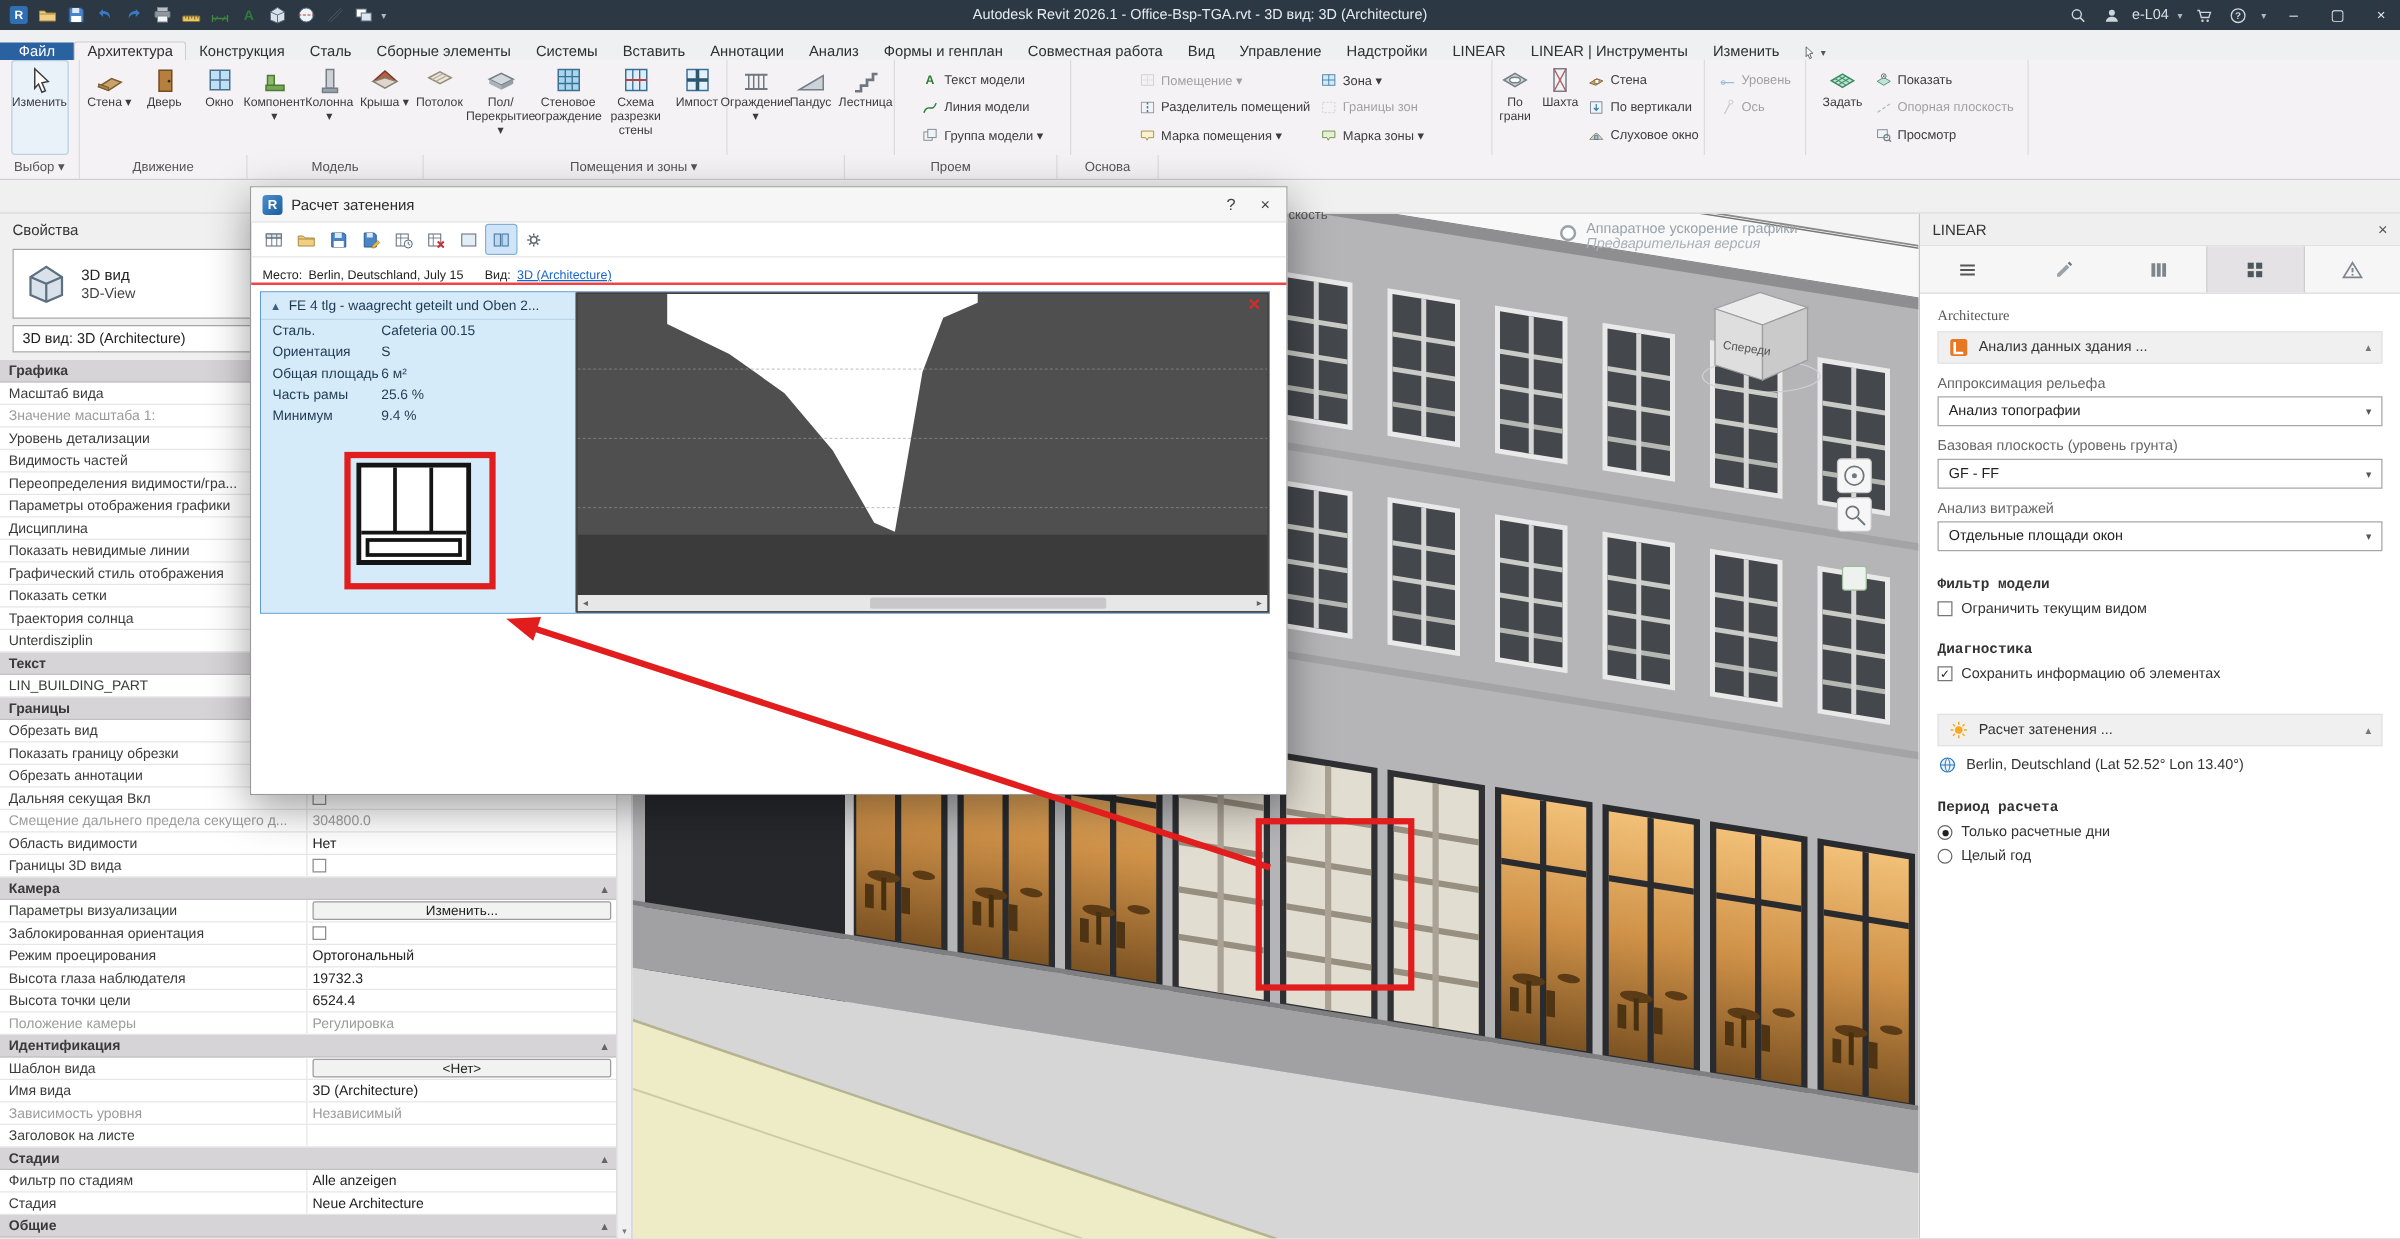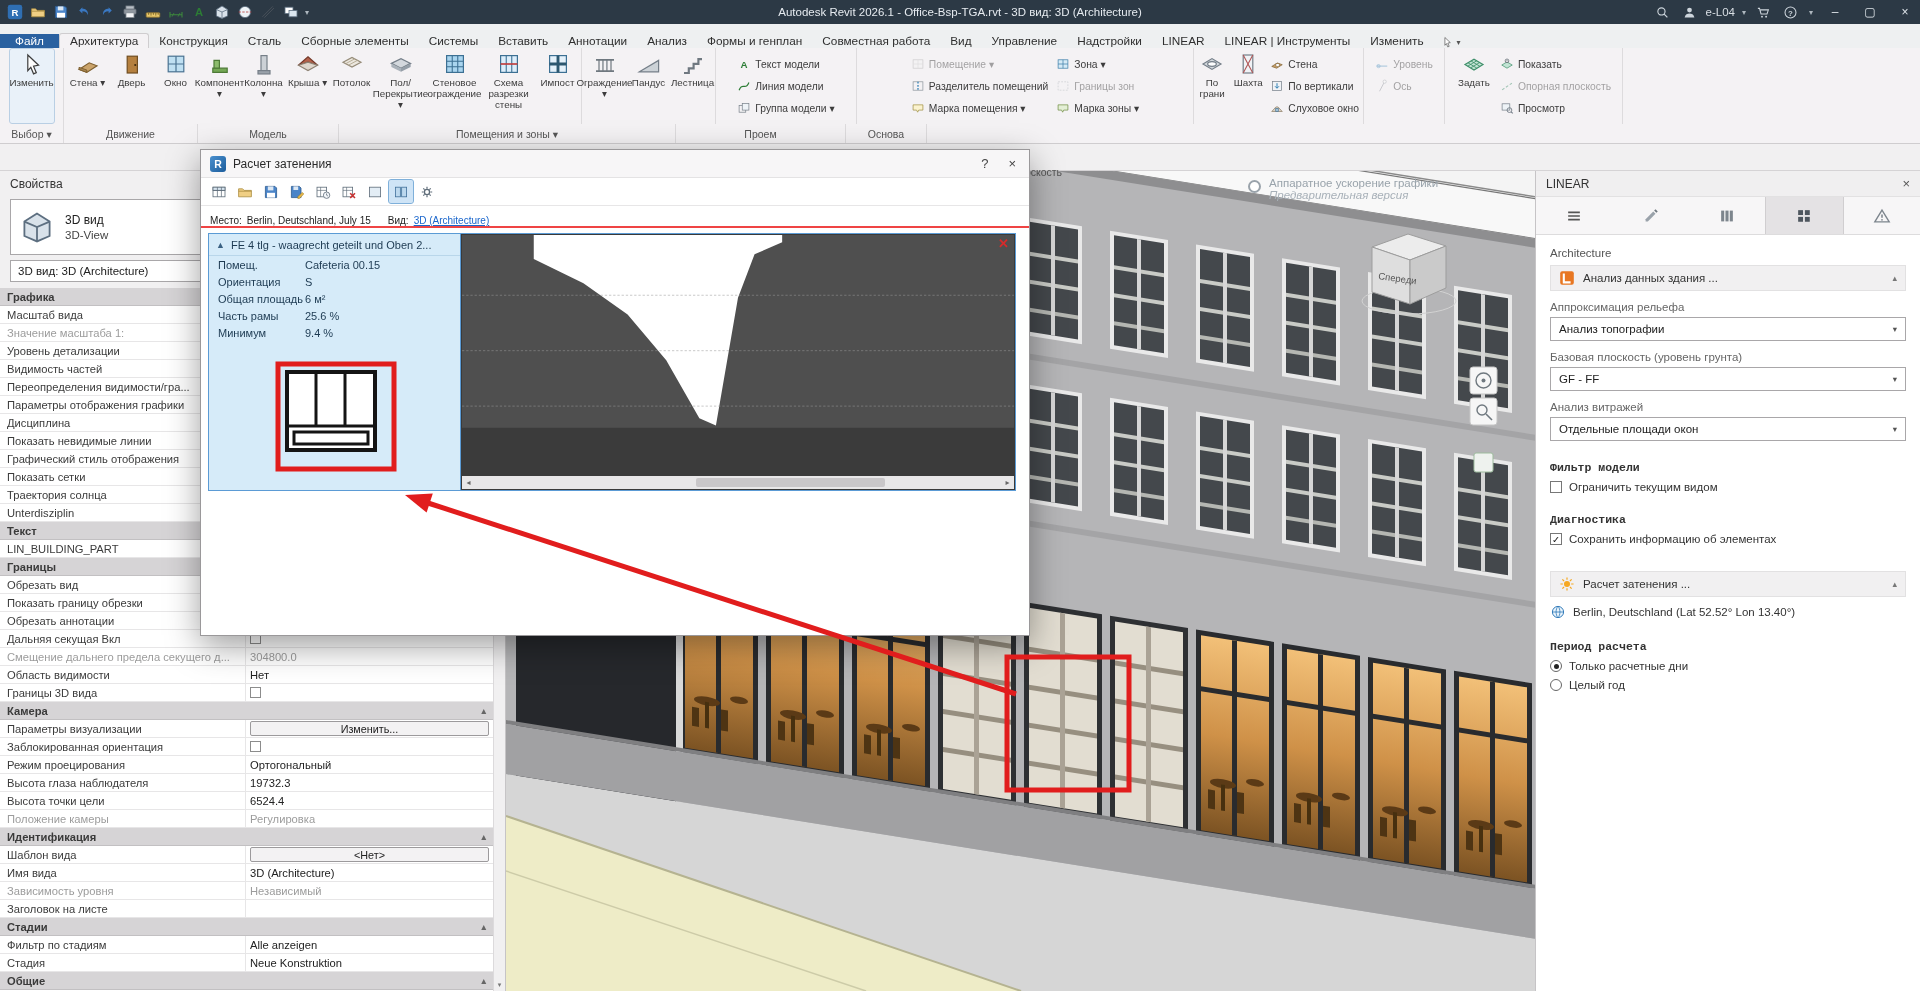--- a/index.html
+++ b/index.html
@@ -68,21 +68,21 @@
   .hwt2{font-size:11.5px;color:#a7b0b8;font-style:italic;}
 
   
   .linear{position:absolute;left:1535px;top:171px;width:385px;height:820px;background:#fff;border-left:1px solid #c6c4c6;font-size:11.5px;z-index:3;}
   .lhead{height:26px;background:#f0eff0;display:flex;align-items:center;padding:0 10px;color:#333;font-size:12px;border-bottom:1px solid #e2e1e2;}
   .lclose{margin-left:auto;font-size:13px;color:#555;}
   .ltabs{height:38px;display:flex;background:#f7f6f7;border-bottom:1px solid #dddcdd;}
   .ltab{flex:1;display:flex;align-items:center;justify-content:center;}
   .ltab.active{background:#e4e2e4;border-left:1px solid #d0ced0;border-right:1px solid #d0ced0;}
   .lin-content{padding:8px 14px;}
-  .ldisc{color:#555;margin:4px 0 2px;}
+  .ldisc{color:#555;margin:4px 0 2px;font-family:Liberation Serif, serif;}
   .lsec{height:26px;background:#f1f0f1;border:1px solid #e2e1e2;display:flex;align-items:center;gap:8px;padding:0 8px;margin:10px 0 4px;color:#333;}
   .lsecar{margin-left:auto;color:#777;font-size:9px;}
   .llab{color:#666;margin:10px 0 4px;}
   .lsel{height:24px;border:1px solid #a9a7a9;background:#fff;display:flex;align-items:center;padding:0 8px;color:#222;}
   .lgrp{color:#333;font-weight:bold;margin:20px 0 6px;font-family:Liberation Mono, monospace;}
   .lrow{display:flex;align-items:center;gap:7px;margin:7px 0;color:#333;}
   .lchk{width:12px;height:12px;border:1px solid #777;background:#fff;display:flex;align-items:center;justify-content:center;font-size:9.5px;color:#222;flex:none;}
   .lrad{width:12px;height:12px;border:1px solid #666;border-radius:50%;background:#fff;position:relative;flex:none;}
   .lrad.on::after{content:"";position:absolute;left:2.5px;top:2.5px;width:5px;height:5px;border-radius:50%;background:#222;}
 
@@ -962,21 +962,21 @@
         </div>
         <div class="prow">
           <div class="pname">Фильтр по стадиям</div>
           <div class="pval">
             <span>Alle anzeigen</span>
           </div>
         </div>
         <div class="prow">
           <div class="pname">Стадия</div>
           <div class="pval">
-            <span>Neue Konstruktion</span>
+            <span>Neue Architecture</span>
           </div>
         </div>
         <div class="pcat">
           <span>Общие</span>
           <span class="pcar">▴</span>
         </div>
       </div>
     <div class="pscroll">
       <span class="psar" style="top:0;">▴</span>
       <span class="pthumb"></span>
@@ -1200,21 +1200,21 @@
     </div>
     <div class="dcontent">
       <div class="card">
         <div class="cinfo">
           <div class="chead">
             <span class="ccol">▲</span>
             <span>FE 4 tlg - waagrecht geteilt und Oben 2...</span>
           </div>
           <div id="cardrows">
               <div class="crow">
-                <div class="clab">Помещ.</div>
+                <div class="clab">Сталь.</div>
                 <div class="cval">Cafeteria 00.15</div>
               </div>
               <div class="crow">
                 <div class="clab">Ориентация</div>
                 <div class="cval">S</div>
               </div>
               <div class="crow">
                 <div class="clab">Общая площадь</div>
                 <div class="cval">6 м²</div>
               </div>

